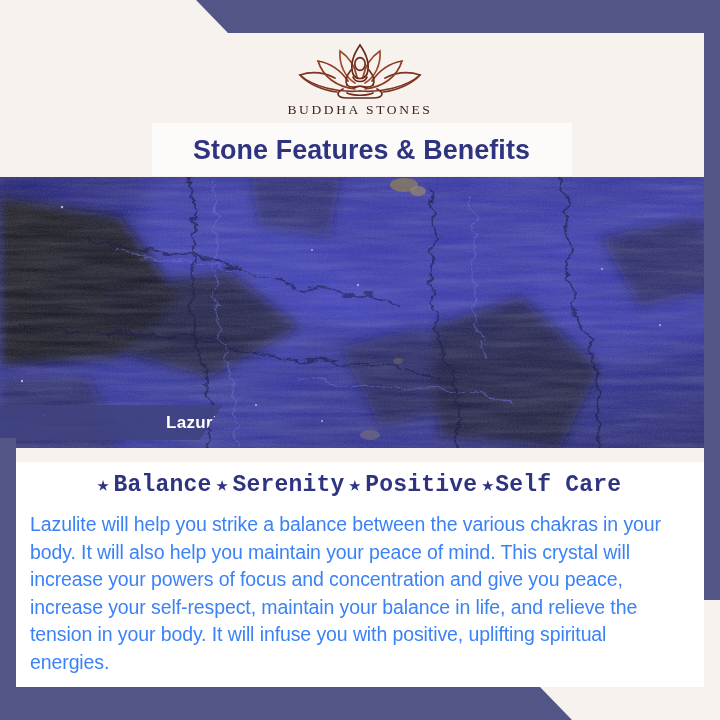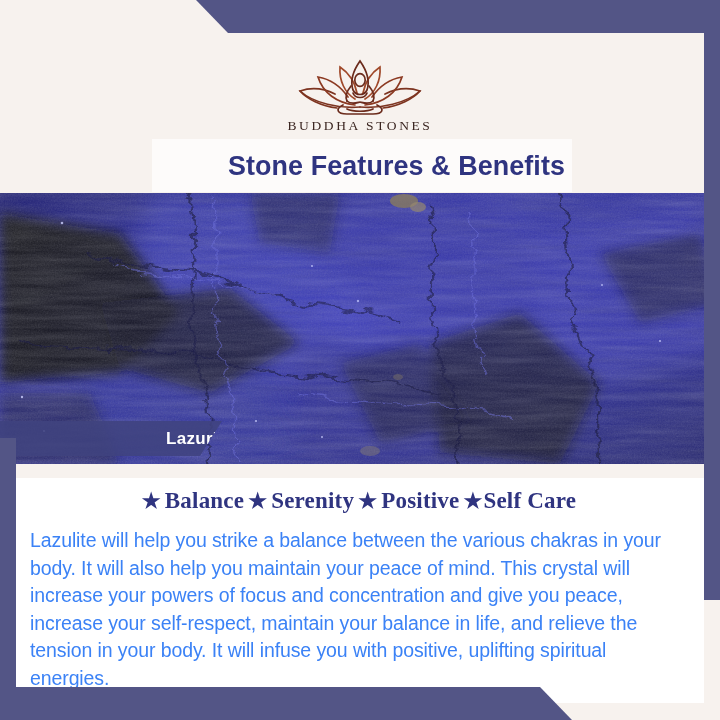--- a/index.html
+++ b/index.html
@@ -51,21 +51,21 @@
     width: 720px; height: 33px;
     background: #535586;
     clip-path: polygon(0 0, 540px 0, 572px 33px, 0 33px);
     z-index: 2;
   }
 
   
   .card {
     position: absolute;
     left: 16px;
-    top: 49px;
+    top: 33px;
     width: 688px;
     height: 654px;
     background: #f7f2ee;
     z-index: 1;
   }
 
   
   .header {
     position: absolute;
     left: 0; top: 0;
@@ -96,21 +96,21 @@
   
   .title-banner {
     position: absolute;
     left: 136px;
     top: 90px;
     width: 420px;
     height: 53px;
     background: #fdfbfa;
     display: flex;
     align-items: center;
-    justify-content: flex-end;
+    justify-content: center;
     box-shadow: 0 0 0 0 transparent;
   }
   .title-text {
     font-family: "Liberation Sans Narrow", "Liberation Sans", sans-serif;
     font-size: 28px;
     font-weight: bold;
     color: #2f3480;
     letter-spacing: 0.1px;
     transform: scaleX(0.96);
     white-space: nowrap;
@@ -164,21 +164,21 @@
     width: 688px; height: 14px;
     background: #f7f2ee;
   }
 
   .benefits {
     position: absolute;
     left: 0;
     top: 24px;
     width: 688px;
     text-align: center;
-    font-family: Liberation Serif, serif;
+    font-family: Liberation Mono, monospace;
     font-size: 23px;
     font-weight: bold;
     color: #2f3480;
     white-space: nowrap;
     letter-spacing: 0.2px;
   }
   .benefits .star {
     color: #2f3480;
     font-size: 21px;
     margin: 0 1px;

